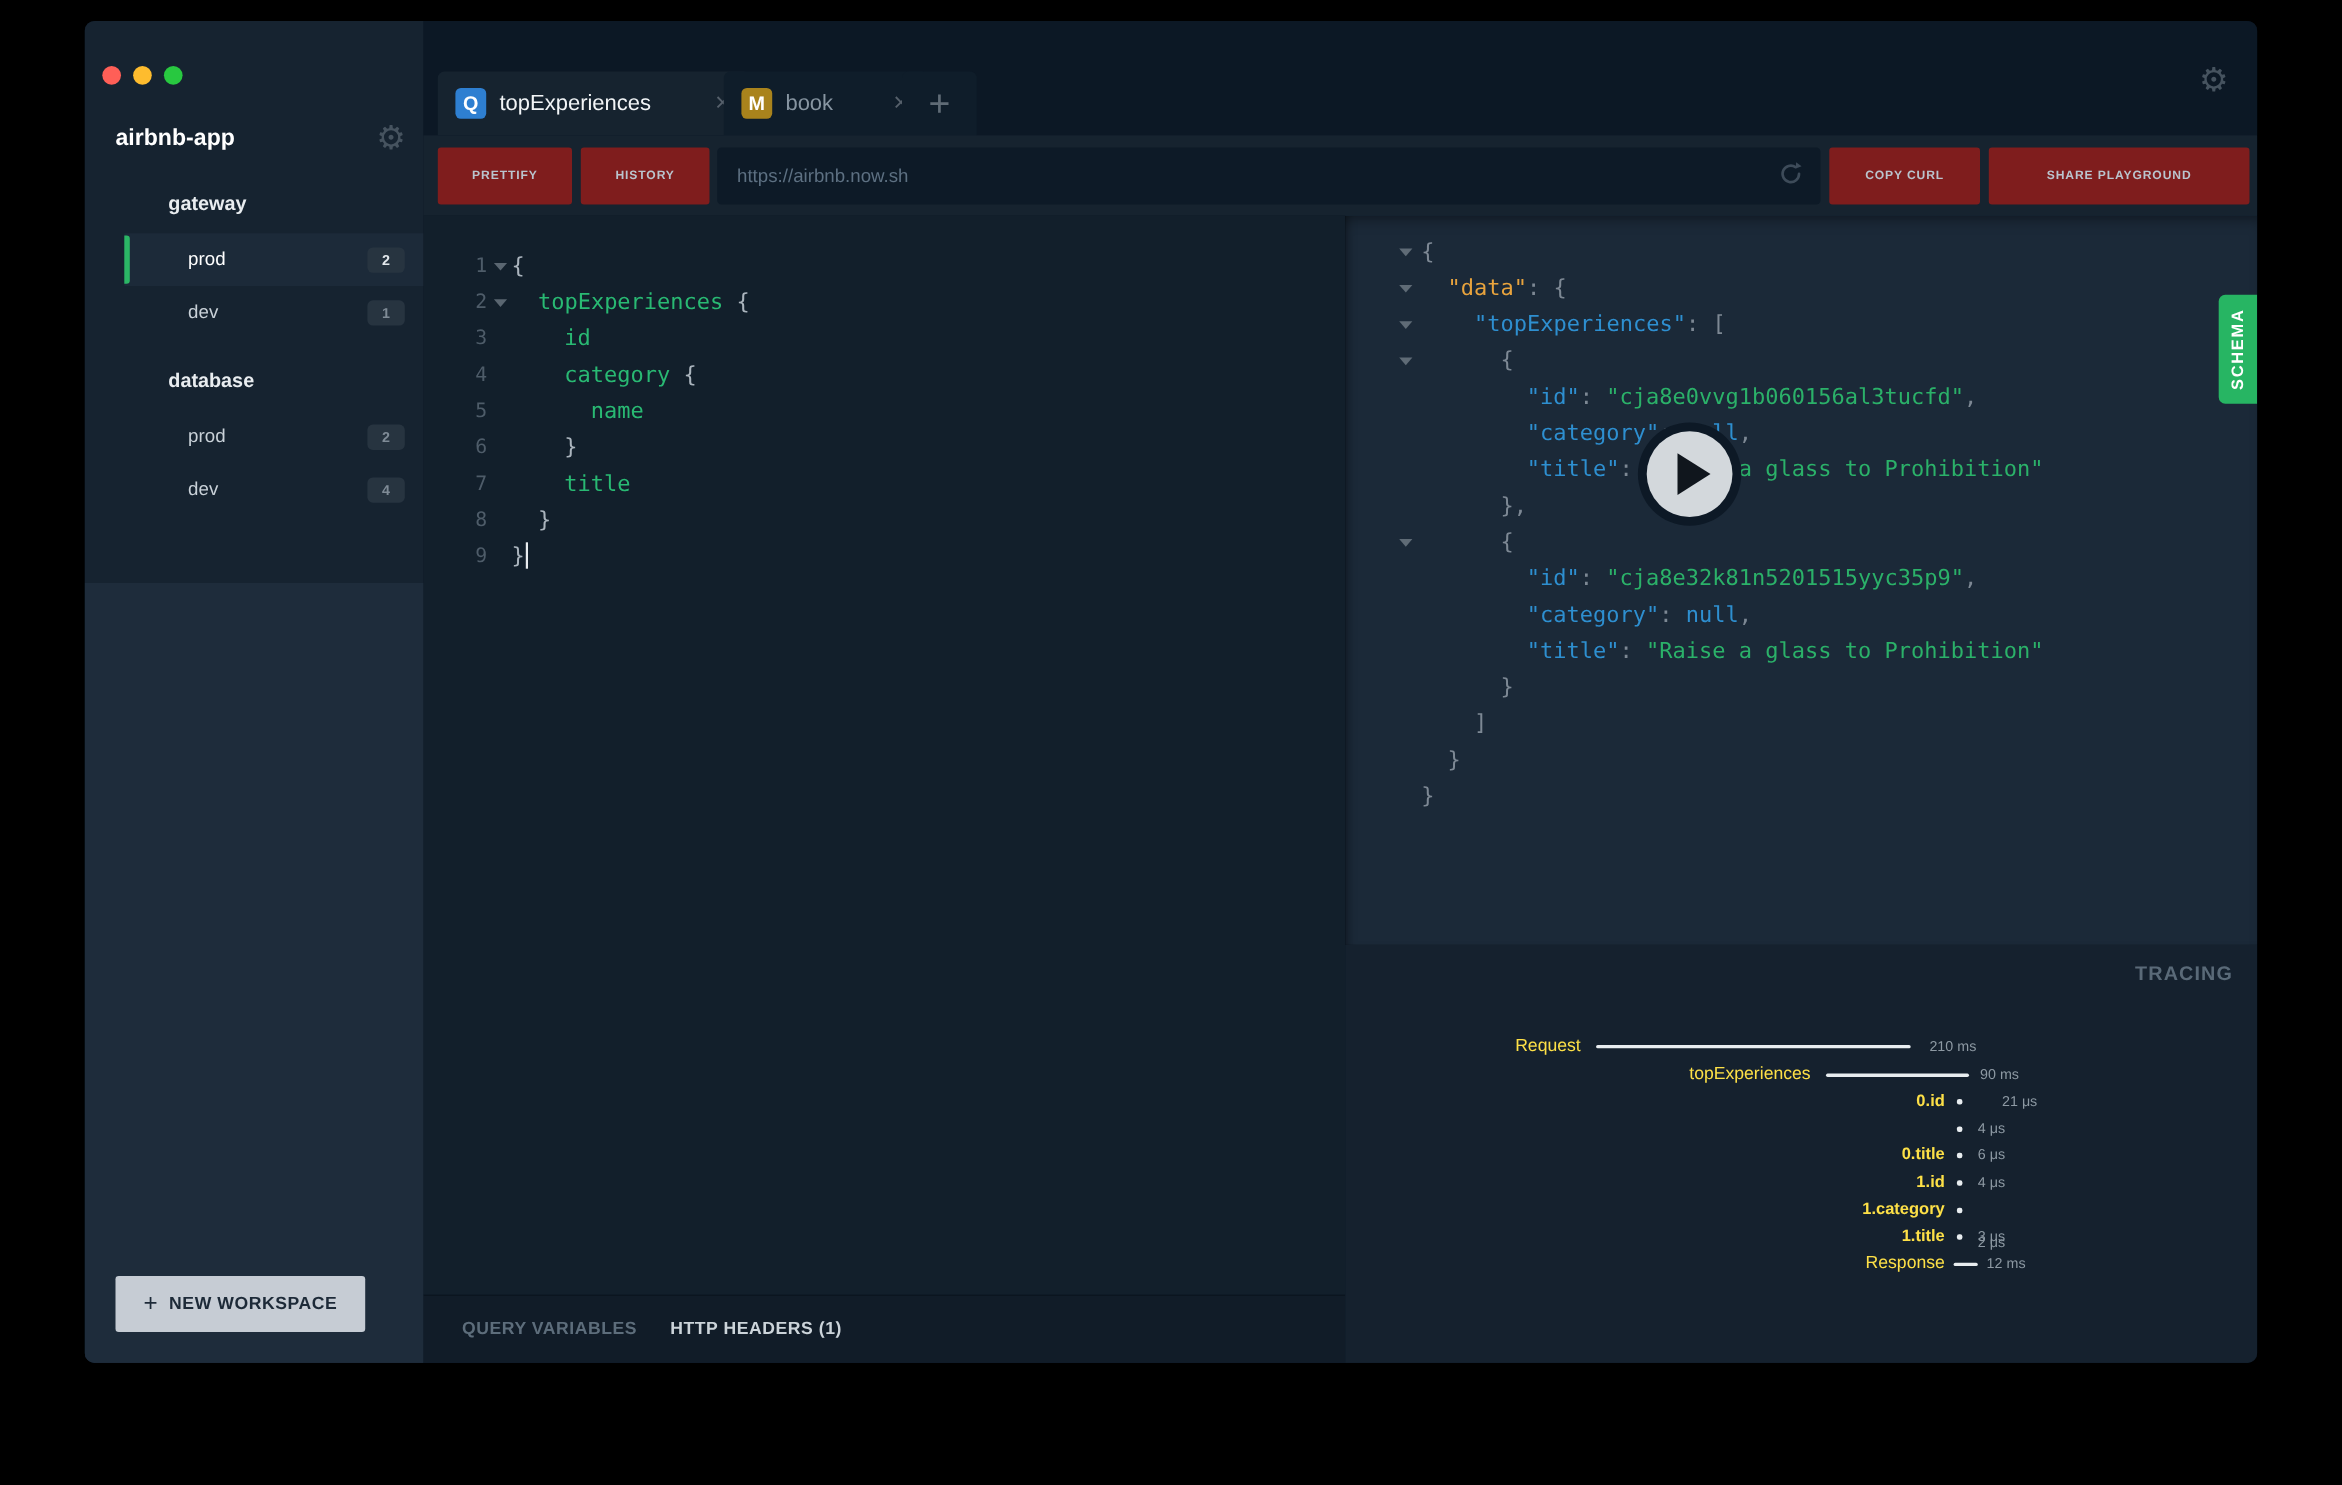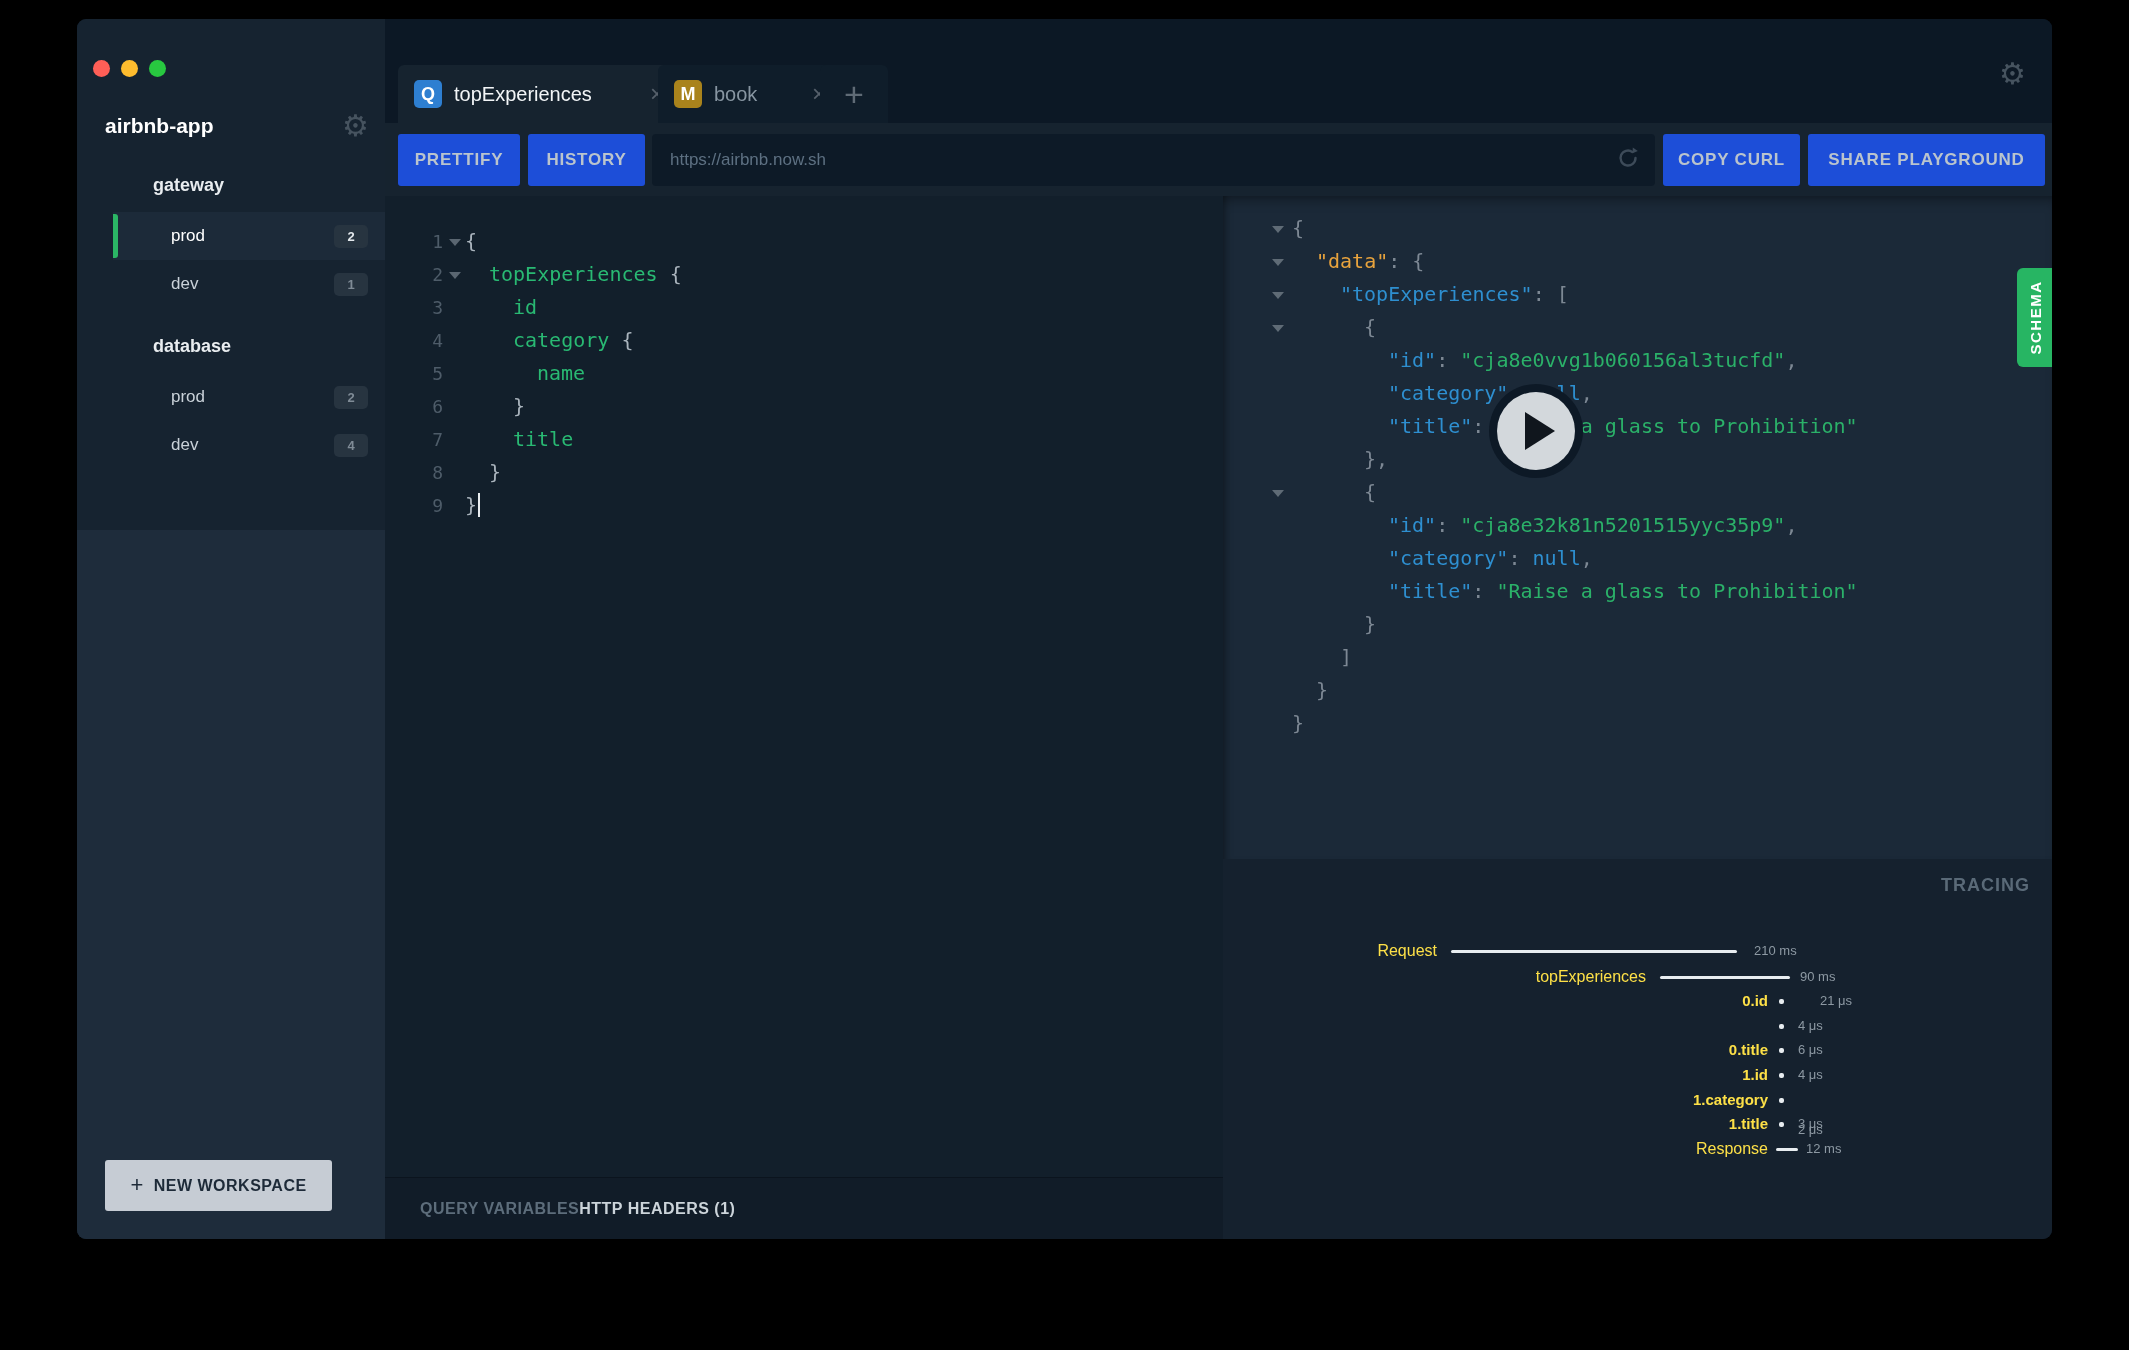--- a/index.html
+++ b/index.html
@@ -47,43 +47,43 @@
              display:flex;align-items:center;justify-content:center;}
   .tab-label{font-size:20px;color:#8795a1;white-space:nowrap;}
   .tab.active .tab-label{color:#f2f5f7;}
   .tab-close{color:#56606b;font-size:24px;line-height:1;padding:0 2px;cursor:pointer;}
   .tab-plus{position:absolute;top:46px;height:58px;width:68px;border-radius:6px 6px 0 0;
             background:#0f1d2a;display:flex;align-items:center;justify-content:center;
             color:#5f6b76;font-size:34px;font-weight:300;cursor:pointer;}
   .hdr-gear{position:absolute;right:26px;top:40px;}
 
   .toolbar{position:relative;height:73px;flex:0 0 73px;background:#16232f;}
-  .tb-btn{position:absolute;top:11px;height:52px;background:#1d4ed8;border:none;border-radius:3px;
-          color:#bac4cd;font-family:"Liberation Sans",sans-serif;font-size:17px;font-weight:bold;
+  .tb-btn{position:absolute;top:11px;height:52px;background:#7f1d1d;border:none;border-radius:3px;
+          color:#bac4cd;font-family:"Liberation Sans",sans-serif;font-size:11px;font-weight:bold;
           letter-spacing:.8px;cursor:pointer;}
   .url-wrap{position:absolute;top:11px;left:267px;width:1003px;height:52px;background:#0d1a27;
             border-radius:4px;display:flex;align-items:center;}
   .url-input{flex:1;background:transparent;border:none;outline:none;color:#5d7082;
              font-family:"Liberation Sans",sans-serif;font-size:17px;padding:0 18px;}
   .reload{flex:0 0 auto;margin-right:14px;cursor:pointer;}
 
   .content{position:relative;flex:1;display:flex;min-height:0;}
 
   
   .editor-pane{position:relative;width:838px;flex:0 0 838px;background:#121f2b;overflow:hidden;}
   .code{padding-top:29px;font-family:"DejaVu Sans Mono","Liberation Mono",monospace;font-size:20px;}
   .code-line{position:relative;height:33px;line-height:33px;white-space:pre;}
   .lnum{position:absolute;left:0;top:0;width:58px;text-align:right;color:#4e5c69;font-size:18px;}
   .fold{position:absolute;left:64px;top:14px;width:0;height:0;border-left:6px solid transparent;
         border-right:6px solid transparent;border-top:7px solid #5a6671;cursor:pointer;}
   .tok-b{color:#aab4bd;} .tok-f{color:#29b973;}
   .cursor{display:inline-block;width:2px;height:24px;background:#e8ecef;vertical-align:-5px;
           margin-left:1px;}
   .bottom-bar{position:absolute;left:0;right:0;bottom:0;height:61px;background:#111c28;
-              border-top:1px solid #0b141e;display:flex;align-items:center;padding-left:35px;}
+              border-top:1px solid #0b141e;display:flex;align-items:center;padding-left:35px;gap:30px;}
   .bb-item{font-size:16px;font-weight:bold;letter-spacing:.5px;color:#5d6d7b;cursor:pointer;}
   .bb-item.active{color:#ccd4da;}
 
   
   .response-pane{position:relative;flex:1;display:flex;flex-direction:column;min-width:0;}
   .resp-json{height:647px;flex:0 0 647px;background:#1b2938;padding-top:16px;overflow:hidden;
              box-shadow:inset 0 10px 14px -8px rgba(0,0,0,.45), inset 8px 0 10px -8px rgba(0,0,0,.5);
              font-family:"DejaVu Sans Mono","Liberation Mono",monospace;font-size:20px;}
   .resp-line{position:relative;height:33px;line-height:33px;white-space:pre;}
   .r-arrow{position:absolute;left:49px;top:14px;width:0;height:0;border-left:6px solid transparent;

